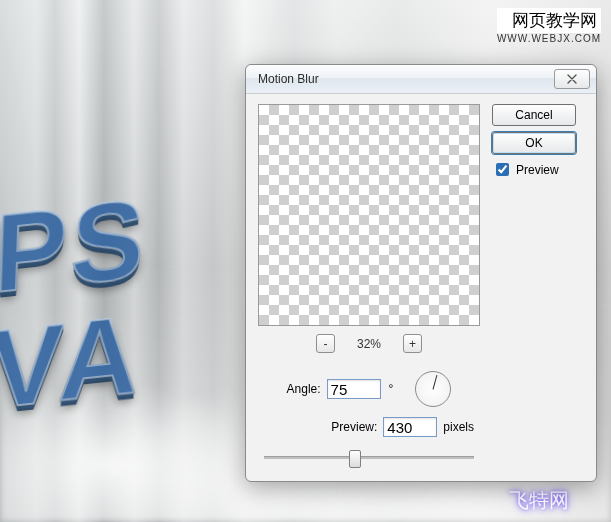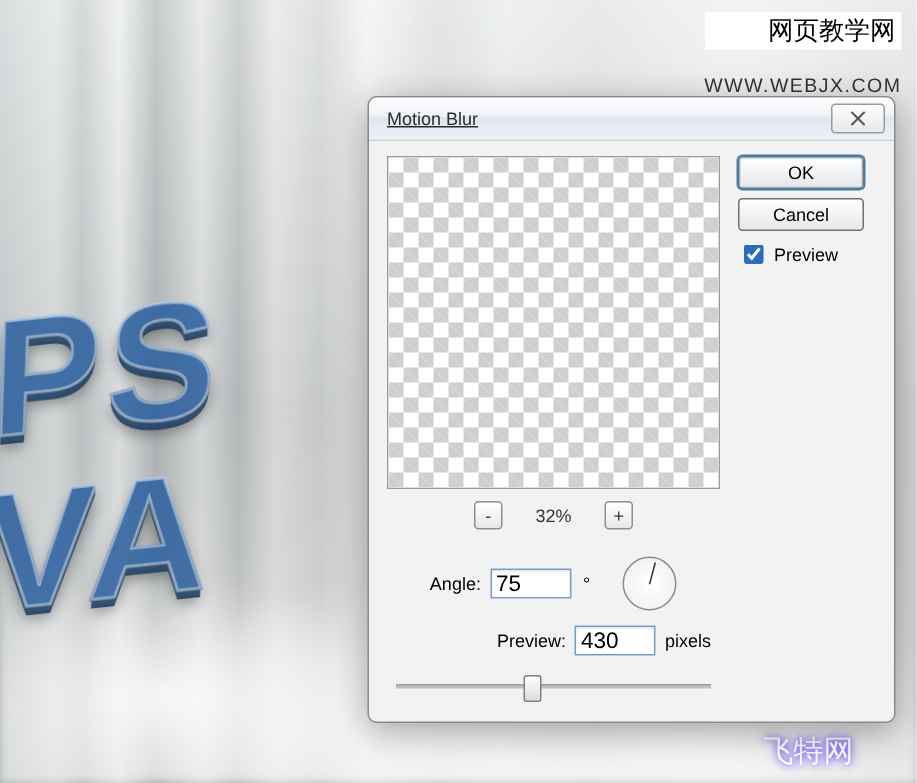--- a/index.html
+++ b/index.html
@@ -27,36 +27,36 @@
        text-shadow:
          0 2px 0 #1a3f68, 0 4px 0 #173a60, 0 6px 0 #143456,
          0 8px 10px rgba(0,0,0,.45);
        -webkit-text-stroke:2px rgba(255,255,255,.45);
        background:linear-gradient(180deg,#8fb8e6 0%,#2a5f9e 55%,#1b3f66 100%);
        -webkit-background-clip:text;background-clip:text;
        opacity:.85;filter:blur(.3px);}
   .text3d span:nth-child(2){margin-top:10px;}
   .watermark-top{position:absolute;top:8px;right:10px;text-align:right;}
   .watermark-top .t1{background:#fff;padding:1px 4px;font-size:17px;color:#000;}
-  .watermark-top .t2{font-size:13px;color:#333;letter-spacing:1px;text-transform:uppercase;padding-top:16px;}
+  .watermark-top .t2{font-size:10px;color:#333;letter-spacing:1px;text-transform:uppercase;padding-top:0;}
   .watermark-bot{position:absolute;right:12px;bottom:8px;text-align:center;color:#fff;}
   .wings{position:relative;width:120px;height:60px;margin:0 auto 2px;}
   .wings svg{width:100%;height:100%;filter:drop-shadow(0 0 2px rgba(120,80,255,.8));}
   .brand{font-size:20px;font-weight:normal;color:#fff;text-shadow:0 0 4px #7a5cff,0 0 8px #7a5cff;}
   .domain{font-size:16px;color:#fff;text-shadow:0 0 3px #7a5cff;}
 
   
   .dialog{position:absolute;left:245px;top:64px;width:350px;
        background:#f2f2f2;border:1px solid #8a8a8a;border-radius:6px;
        box-shadow:0 6px 24px rgba(0,0,0,.35);}
   .titlebar{display:flex;align-items:center;justify-content:space-between;
        height:28px;padding:0 6px 0 12px;
        background:linear-gradient(180deg,#fdfdfe 0%,#eef2f7 45%,#dfe6ee 46%,#eaf0f6 100%);
        border-bottom:1px solid #c9ccd0;border-radius:6px 6px 0 0;}
-  .title{color:#2b2b2b;text-decoration:underline;}
+  .title{color:#2b2b2b;}
   .close{width:34px;height:18px;border:1px solid #9a9a9a;border-radius:3px;
        background:linear-gradient(180deg,#fefefe,#e6e8ea);display:flex;align-items:center;justify-content:center;}
   .close svg{width:10px;height:10px;}
   .body{display:flex;gap:12px;padding:10px 12px 14px 12px;}
   .left{flex:0 0 222px;}
   .preview{width:220px;height:220px;border:1px solid #9a9a9a;background:#ececec;
        box-shadow:inset 0 0 0 1px #fff;}
   .checker{width:100%;height:100%;
        background-image:
         linear-gradient(45deg,#cfcfcf 25%,transparent 25%,transparent 75%,#cfcfcf 75%),
@@ -160,21 +160,21 @@
         </div>
 
         <div class="slider">
           <div class="track"></div>
           <div class="thumb" style="left: calc(43% - 5px);"></div>
         </div>
       </div>
     </div>
 
     <div class="right">
+      <button class="btn">Cancel</button>
       <button class="btn primary">OK</button>
-      <button class="btn">Cancel</button>
       <label class="chk">
         <input type="checkbox" checked="" style="">
         <span>Preview</span>
       </label>
     </div>
   </div>
 </div>
 
 </body></html>

